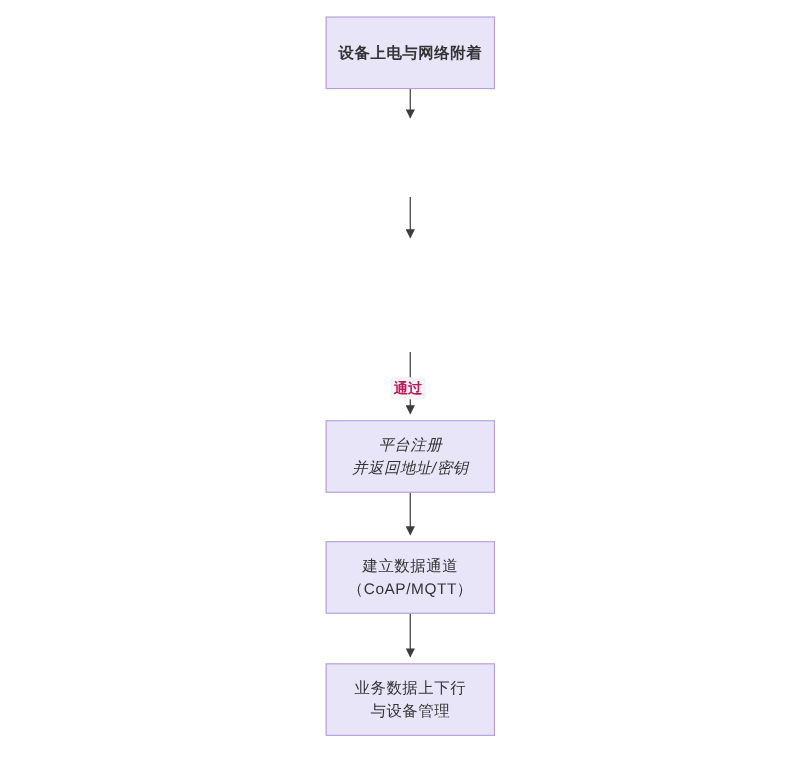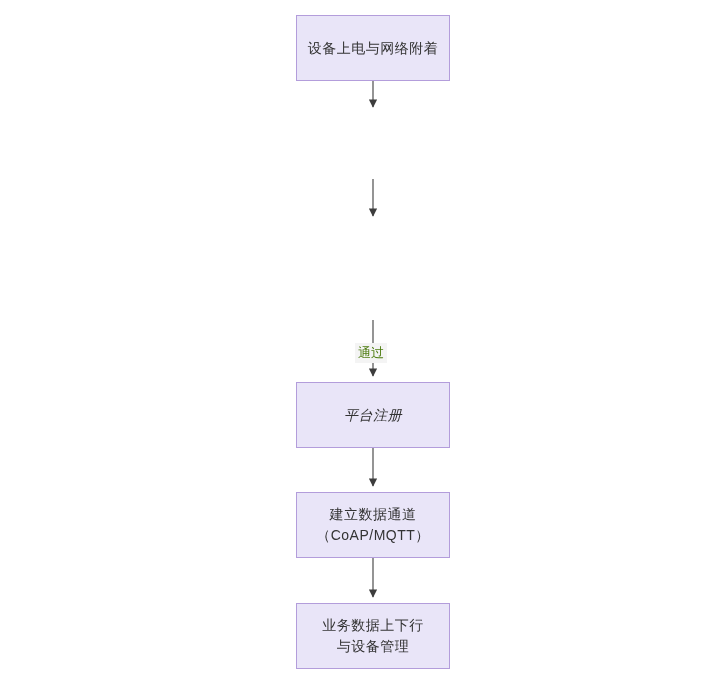--- a/index.html
+++ b/index.html
@@ -65,27 +65,28 @@
   }
 
   .node-line {
     display: block;
     white-space: nowrap;
   }
 
   
   .edge-label {
     position: absolute;
-    color: #4d7c0f;
+    color: #be185d;
     font-size: 13px;
     line-height: 18px;
     background: #f4f4f4;
     padding: 1px 3px;
     white-space: nowrap;
     z-index: 3;
+    font-weight: bold;
   }
 
   
   #connectors {
     position: absolute;
     left: 0;
     top: 0;
     width: 726px;
     height: 700px;
     z-index: 1;
@@ -108,30 +109,31 @@
 
     <line x1="373" y1="179" x2="373" y2="216" stroke="#4d4d4d" stroke-width="1.2" marker-end="url(#arrowhead)"></line>
 
     <line x1="373" y1="320" x2="373" y2="376" stroke="#4d4d4d" stroke-width="1.2" marker-end="url(#arrowhead)"></line>
 
     <line x1="373" y1="448" x2="373" y2="486" stroke="#4d4d4d" stroke-width="1.2" marker-end="url(#arrowhead)"></line>
 
     <line x1="373" y1="558" x2="373" y2="597" stroke="#4d4d4d" stroke-width="1.2" marker-end="url(#arrowhead)"></line>
   </svg>
 
-  <div class="node node-process" style="left:296px; top:15px;">
+  <div class="node node-process" style="left:296px; top:15px;font-weight:bold;">
     <span class="node-line">设备上电与网络附着</span>
   </div>
 
 
 
   <div class="edge-label" style="left:355px; top:343px;">通过</div>
 
   <div class="node node-process" style="left:296px; top:382px;font-style:italic;">
     <span class="node-line">平台注册</span>
+    <span class="node-line">并返回地址/密钥</span>
   </div>
 
   <div class="node node-process" style="left:296px; top:492px;">
     <span class="node-line">建立数据通道</span>
     <span class="node-line">（CoAP/MQTT）</span>
   </div>
 
   <div class="node node-process" style="left:296px; top:603px;">
     <span class="node-line">业务数据上下行</span>
     <span class="node-line">与设备管理</span>

